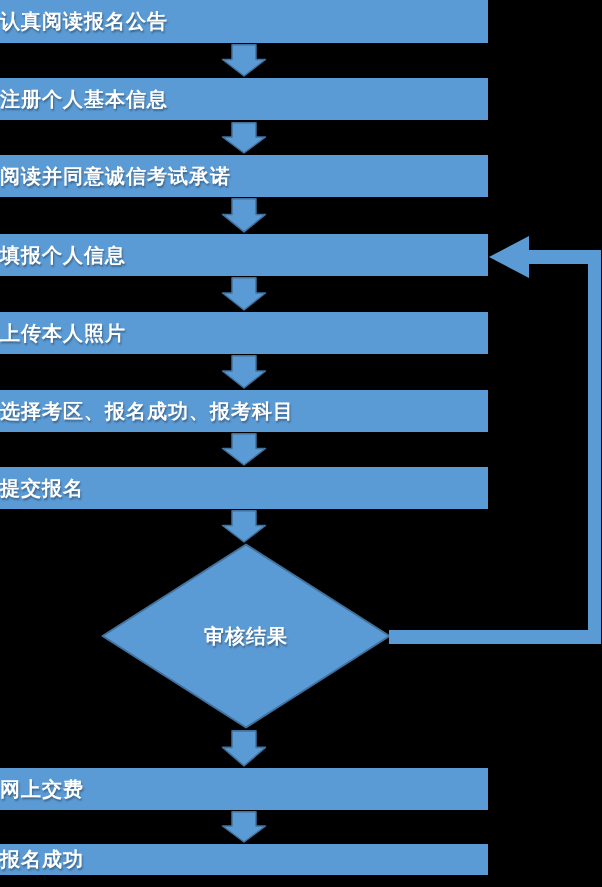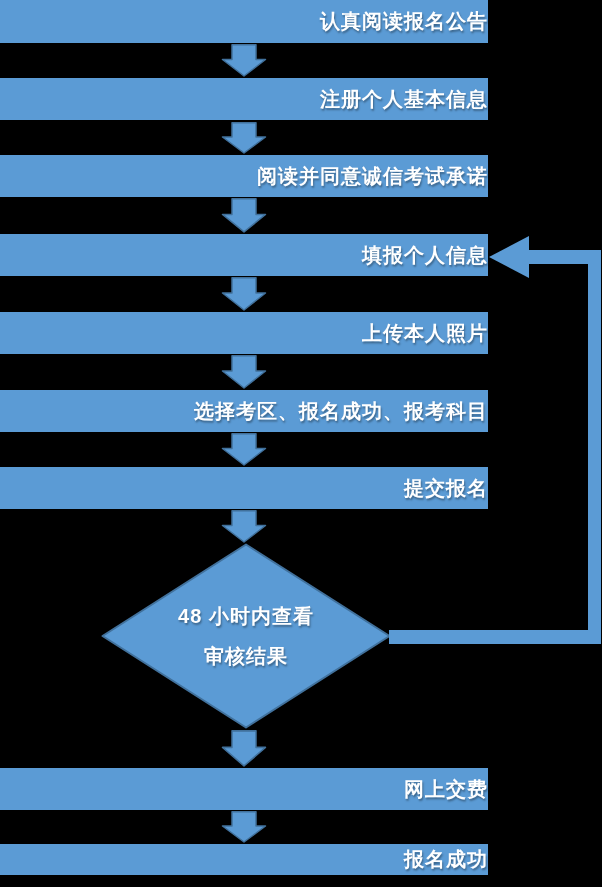--- a/index.html
+++ b/index.html
@@ -13,21 +13,21 @@
   }
   .box {
     position: absolute;
     left: 0;
     width: 488px;
     height: 42px;
     background: #5b9bd5;
     color: #fff;
     display: flex;
     align-items: center;
-    justify-content: flex-end;
+    justify-content: flex-start;
     font-size: 20px;
     font-weight: bold;
     letter-spacing: 1px;
     text-shadow: 1px 2px 2px rgba(0,0,0,0.35);
   }
   .arrow {
     position: absolute;
     left: 221px;
     width: 46px;
     display: block;
@@ -124,21 +124,20 @@
     </svg>
   <svg class="arrow" style="top:811px" width="46" height="32" viewBox="0 0 46 34" preserveAspectRatio="none">
       <path d="M11 0.75 H35 V16 H44.5 L23 33 L1.5 16 H11 Z" fill="#5b9bd5" stroke="#41719c" stroke-width="1.5" stroke-linejoin="round"></path>
     </svg>
 
   <div class="diamond-wrap">
     <svg width="290" height="186" viewBox="0 0 290 186">
       <polygon points="145,1.5 288.5,93 145,184.5 1.5,93" fill="#5b9bd5" stroke="#41719c" stroke-width="2" stroke-linejoin="round"></polygon>
     </svg>
     <div class="diamond-text">
-      <span>48 小时内查看</span>
       <span>审核结果</span>
     </div>
   </div>
 
   <div class="loop-seg" style="left:389px;top:630px;width:212px;height:14px"></div>
   <div class="loop-seg" style="left:588px;top:250px;width:13px;height:394px"></div>
   <div class="loop-seg" style="left:529px;top:250px;width:72px;height:14px"></div>
   <div class="loop-head" style="left:489px;top:236px"></div>
 
 </div>

